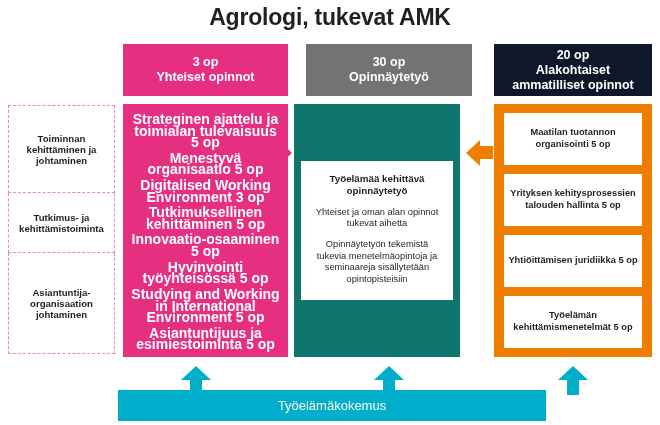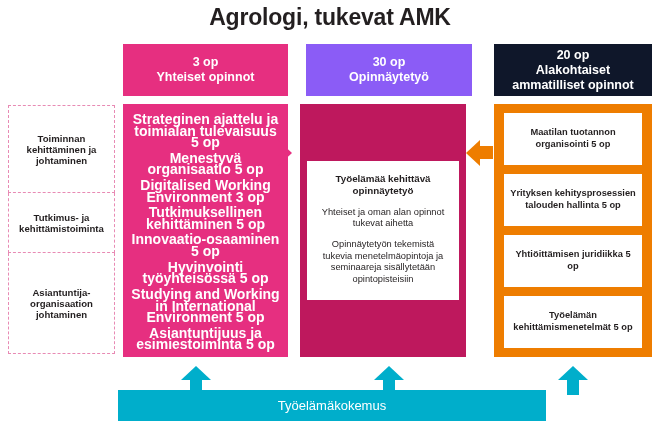--- a/index.html
+++ b/index.html
@@ -26,27 +26,27 @@
     color:#ffffff;
     font-size:12.5px;
     font-weight:bold;
     line-height:15px;
     display:flex;align-items:center;justify-content:center;
     text-align:center;
     box-sizing:border-box;
     padding:2px 4px;
   }
   #head-pink{left:123px;top:44px;width:165px;height:52px;background:#e62f80;}
-  #head-green{left:306px;top:44px;width:166px;height:52px;background:#8b5cf6;}
+  #head-green{left:306px;top:44px;width:166px;height:52px;background:#737373;}
   #head-orange{left:494px;top:44px;width:158px;height:52px;background:#0f172a;}
 
   
   .col-body{position:absolute;box-sizing:border-box;}
   #body-pink{left:123px;top:104px;width:165px;height:253px;background:#e62f80;}
-  #body-green{left:300px;top:104px;width:166px;height:253px;background:#be185d;}
+  #body-green{left:294px;top:104px;width:166px;height:253px;background:#0f766e;}
   #body-orange{left:494px;top:104px;width:158px;height:253px;background:#ee7d00;}
 
   
   .pink-list{
     position:absolute;left:0;top:0;width:165px;height:253px;
     box-sizing:border-box;
     padding:10px 6px 6px 6px;
     display:flex;flex-direction:column;
     justify-content:space-between;
   }
@@ -82,21 +82,21 @@
     padding:9px 10px;
     display:flex;flex-direction:column;justify-content:space-between;
   }
   .orange-box{
     background:#ffffff;
     height:52px;
     display:flex;align-items:center;justify-content:center;
     text-align:center;
     color:#231f20;
     font-size:9.3px;font-weight:bold;line-height:11.6px;
-    padding:2px 6px;
+    padding:2px 0;
     box-sizing:border-box;
   }
 
   
   .dashed-col{position:absolute;left:8px;top:105px;width:107px;}
   .dashed-box{
     border:1px dashed #e88ab4;
     box-sizing:border-box;
     display:flex;align-items:center;justify-content:center;
     text-align:center;

